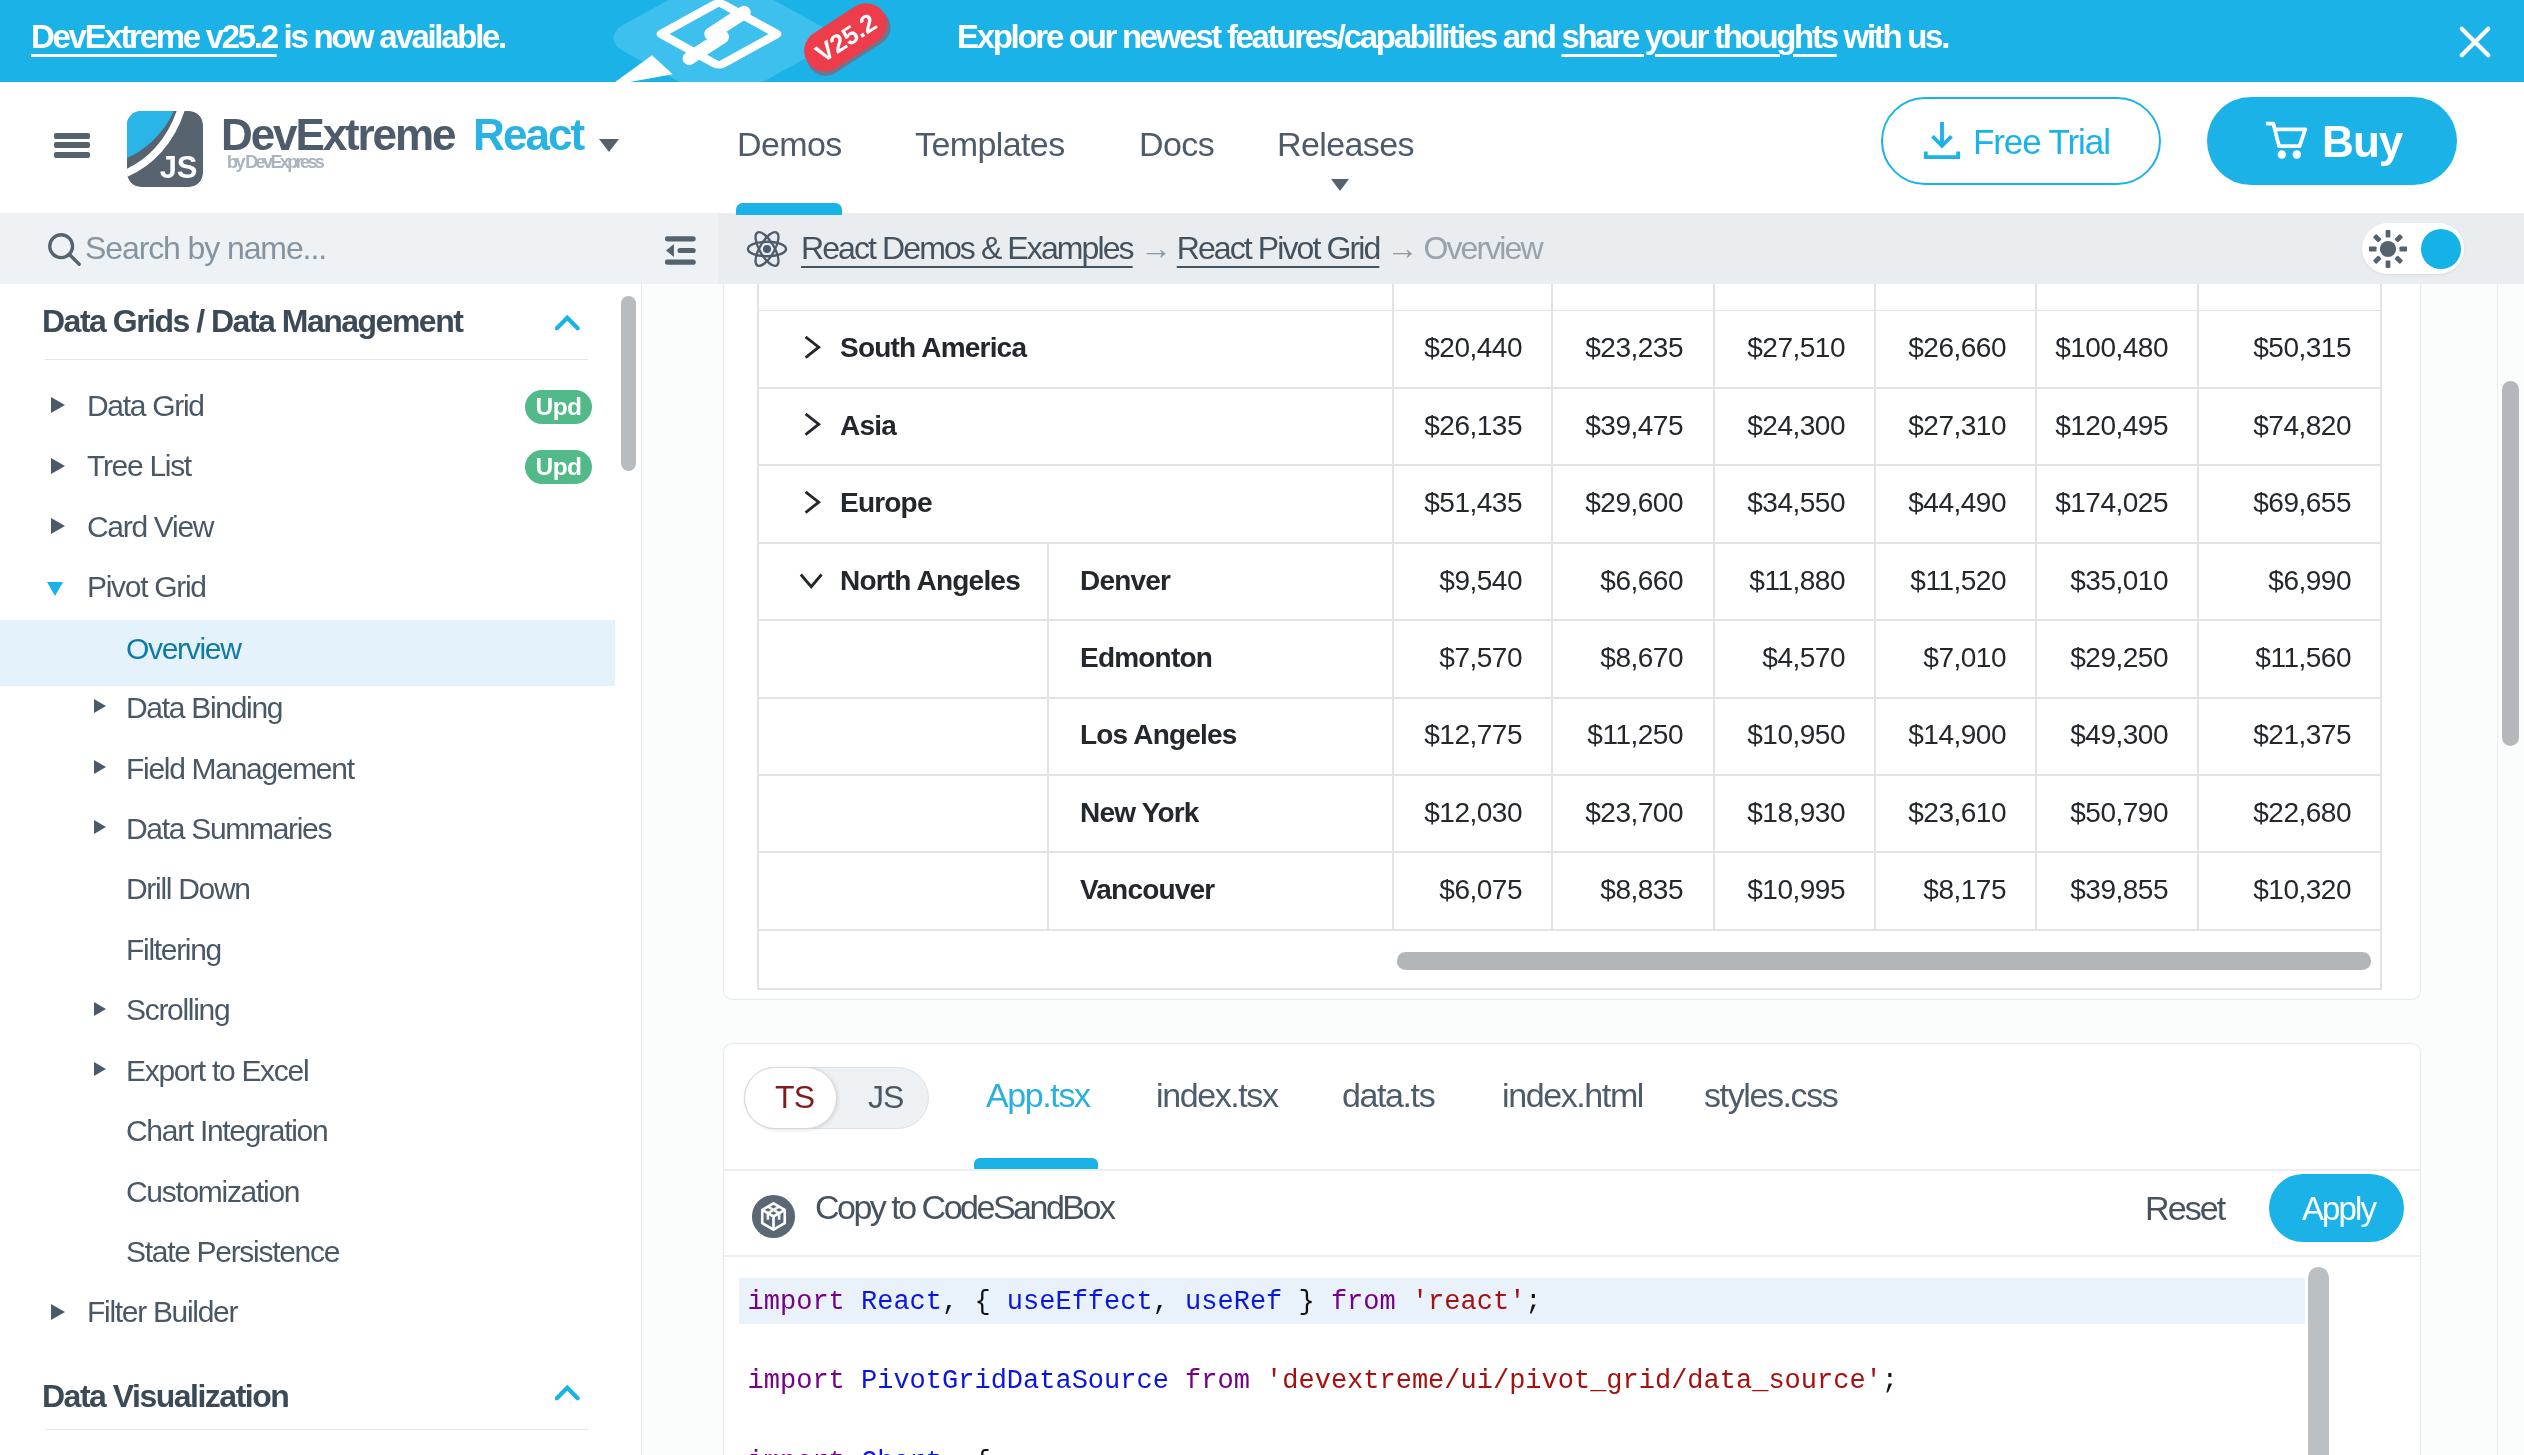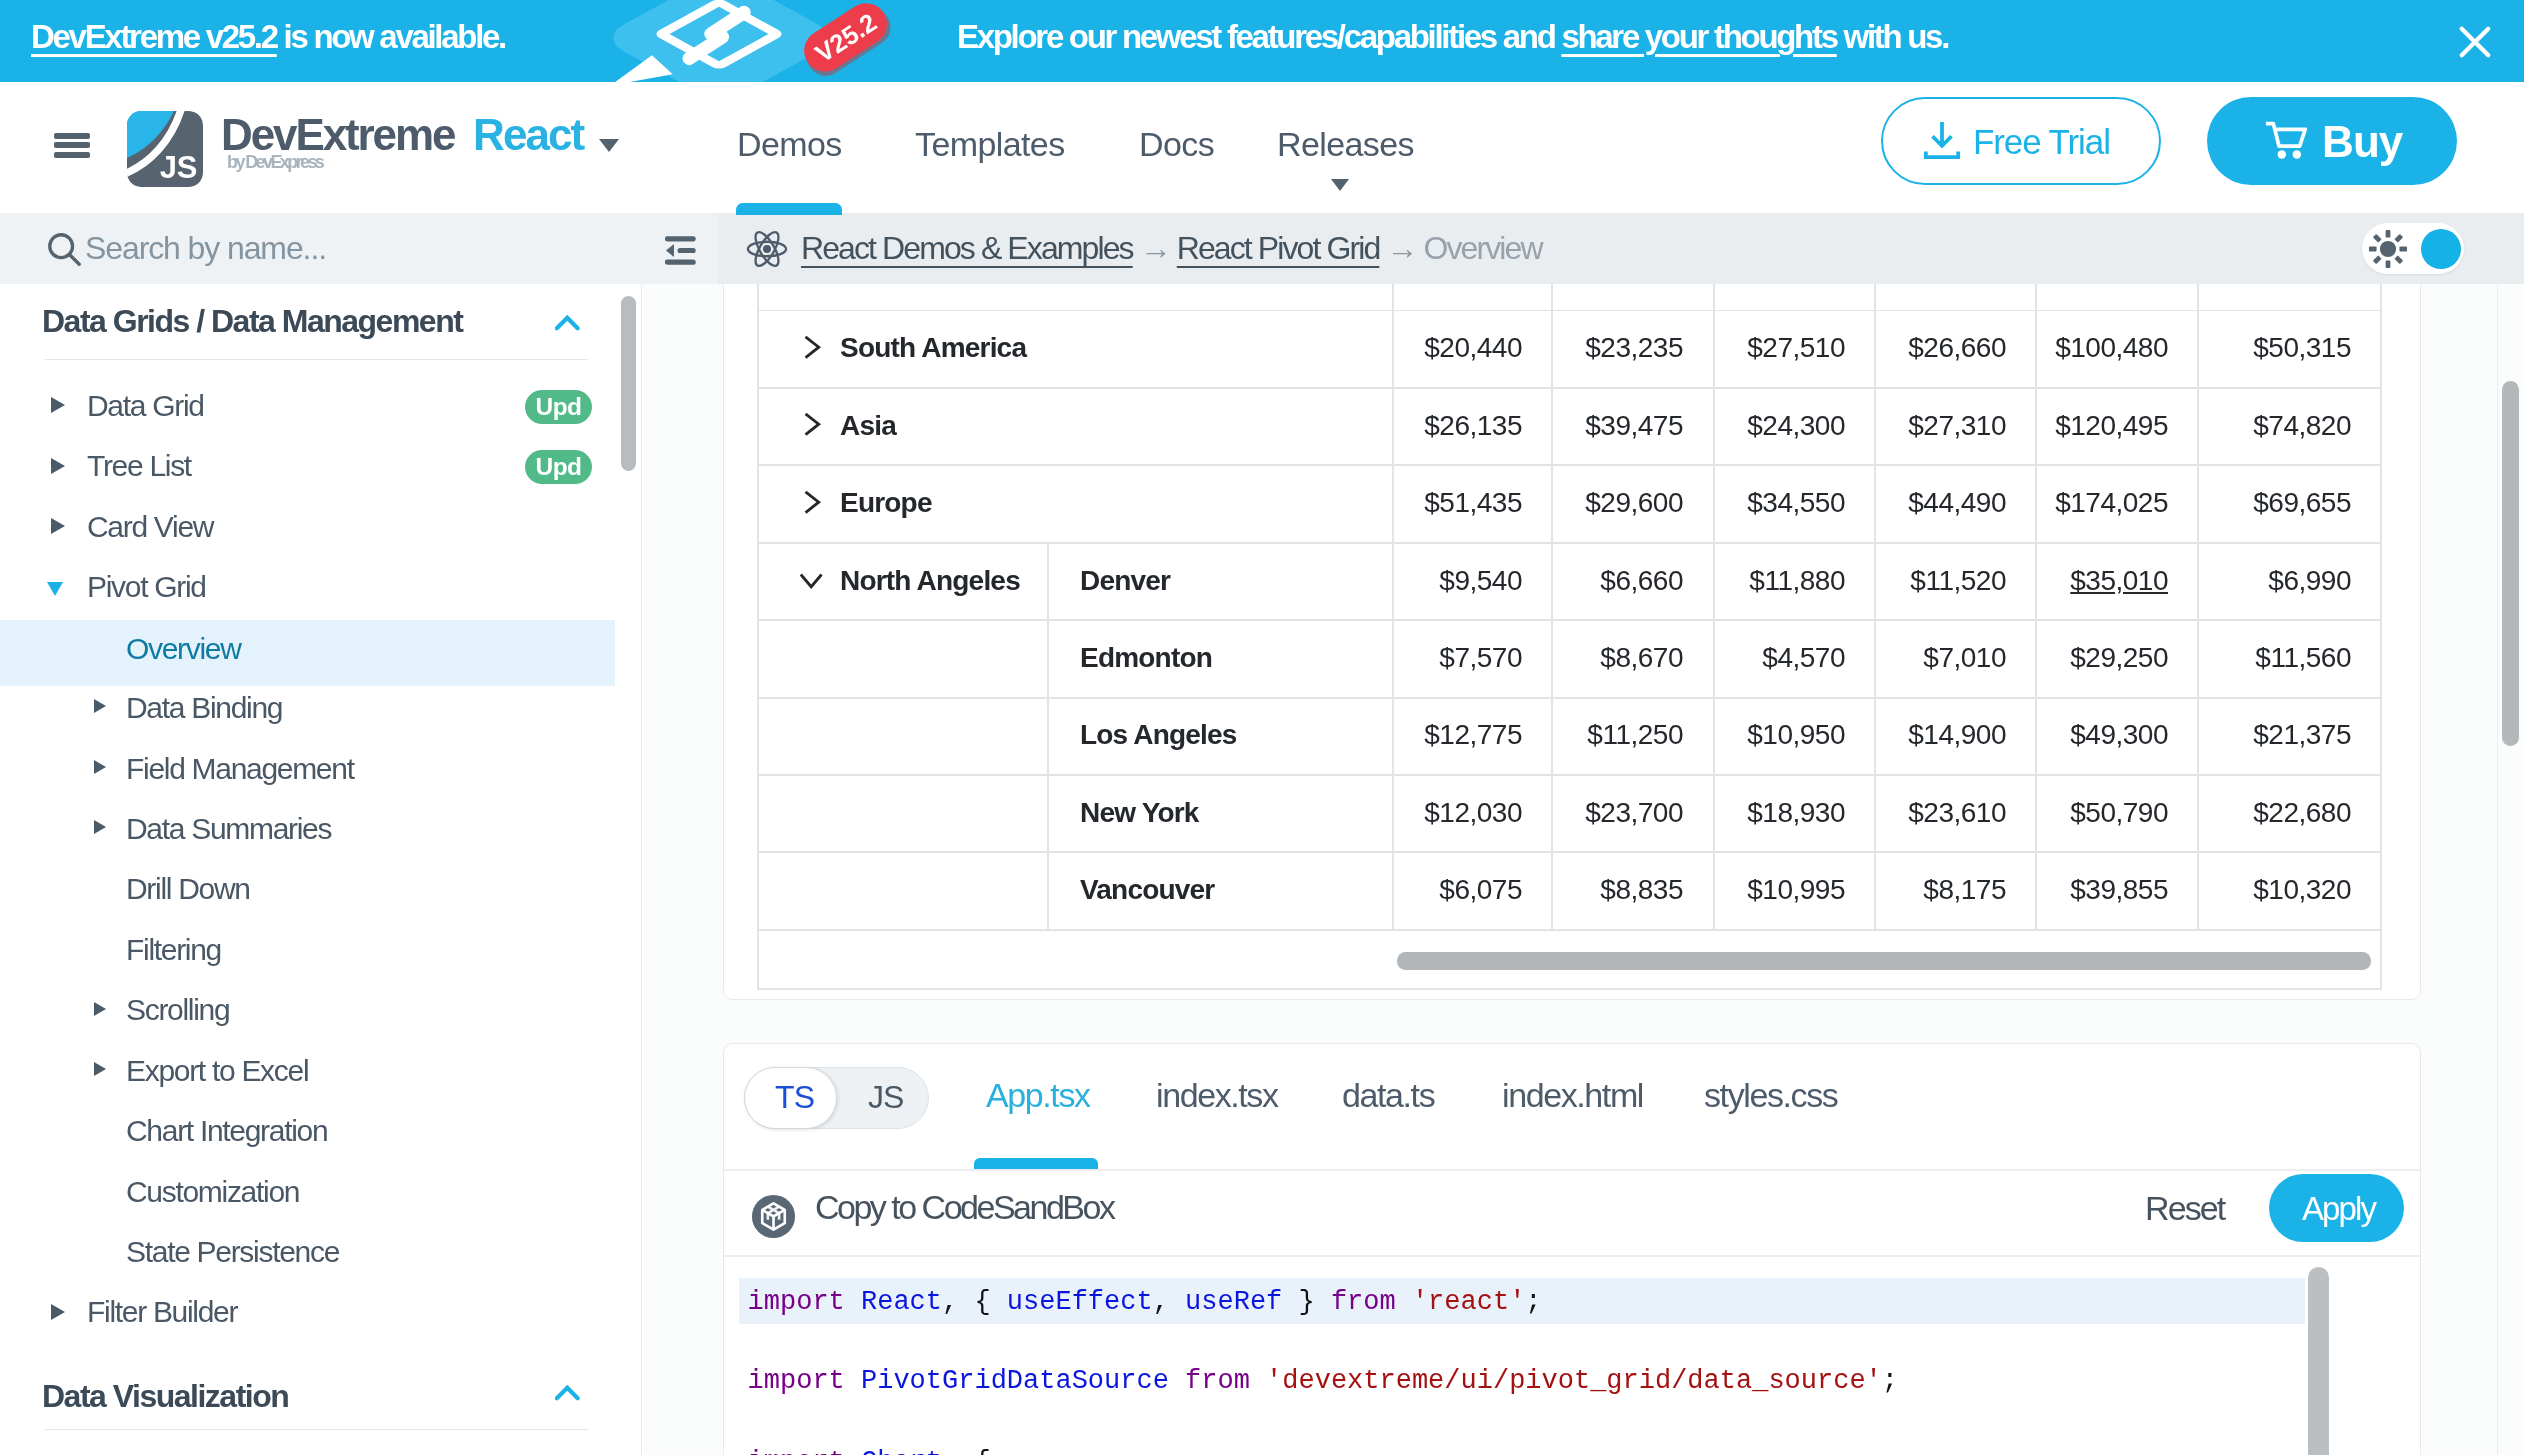--- a/index.html
+++ b/index.html
@@ -299,21 +299,21 @@
       <div class="num" style="left:0; top:200px; width:926px;">$29,600</div>
       <div class="num" style="left:0; top:200px; width:1088px;">$34,550</div>
       <div class="num" style="left:0; top:200px; width:1249px;">$44,490</div>
       <div class="num" style="left:0; top:200px; width:1411px;">$174,025</div>
       <div class="num" style="left:0; top:200px; width:1594px;">$69,655</div>
 
       <div class="num" style="left:0; top:278px; width:765px;">$9,540</div>
       <div class="num" style="left:0; top:278px; width:926px;">$6,660</div>
       <div class="num" style="left:0; top:278px; width:1088px;">$11,880</div>
       <div class="num" style="left:0; top:278px; width:1249px;">$11,520</div>
-      <div class="num" style="left:0; top:278px; width:1411px;text-decoration:underline;">$35,010</div>
+      <div class="num" style="left:0; top:278px; width:1411px;">$35,010</div>
       <div class="num" style="left:0; top:278px; width:1594px;">$6,990</div>
 
       <div class="num" style="left:0; top:355px; width:765px;">$7,570</div>
       <div class="num" style="left:0; top:355px; width:926px;">$8,670</div>
       <div class="num" style="left:0; top:355px; width:1088px;">$4,570</div>
       <div class="num" style="left:0; top:355px; width:1249px;">$7,010</div>
       <div class="num" style="left:0; top:355px; width:1411px;">$29,250</div>
       <div class="num" style="left:0; top:355px; width:1594px;">$11,560</div>
 
       <div class="num" style="left:0; top:432px; width:765px;">$12,775</div>
@@ -337,21 +337,21 @@
       <div class="num" style="left:0; top:587px; width:1411px;">$39,855</div>
       <div class="num" style="left:0; top:587px; width:1594px;">$10,320</div>
 
       <div class="abs" style="left:640px; top:668px; width:974px; height:18px; background:#b3b6b8; border-radius:8.5px;"></div>
     </div>
 
     <div class="card" style="left:80px; top:759px; width:1698px; height:453px; border-radius:9.4px 9.4px 0 0; border-bottom:none;">
 
       <div class="abs" style="left:20px; top:23px; width:185px; height:62px; background:#eef1f3; border:1.9px solid #dfe3e5; border-radius:32px;"></div>
       <div class="abs" style="left:20px; top:23px; width:93px; height:62px; background:#fff; border:1.9px solid #d5dadd; border-radius:32px; box-shadow:0.9px 0.9px 3.8px rgba(0,0,0,.12);"></div>
-      <div class="abs" style="left:51px; top:35px; font-size:32px; letter-spacing:-0.9px; color:#1d4ed8;">TS</div>
+      <div class="abs" style="left:51px; top:35px; font-size:32px; letter-spacing:-0.9px; color:#7f1d1d;">TS</div>
       <div class="abs" style="left:144px; top:35px; font-size:32px; letter-spacing:-0.9px; color:#4a5866;">JS</div>
 
       <div class="tab" style="left:262px;  color:#29b0dd;">App.tsx</div>
       <div class="tab" style="left:432px; ">index.tsx</div>
       <div class="tab" style="left:618px; ">data.ts</div>
       <div class="tab" style="left:778px; ">index.html</div>
       <div class="tab" style="left:980px; ">styles.css</div>
       <div class="abs" style="left:250px; top:114px; width:124px; height:11.3px; background:#1bb3e7; border-radius:5.7px 5.7px 0 0;"></div>
       <div class="abs" style="left:0; top:125px; width:1696px; height:1.9px; background:#eceeef;"></div>
 

